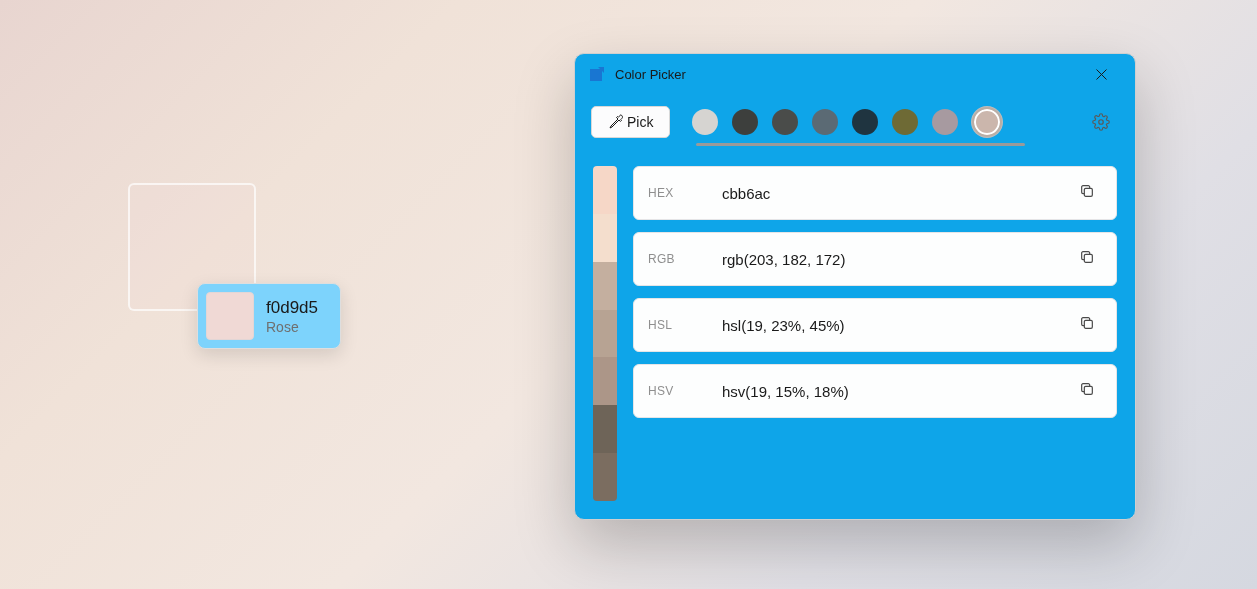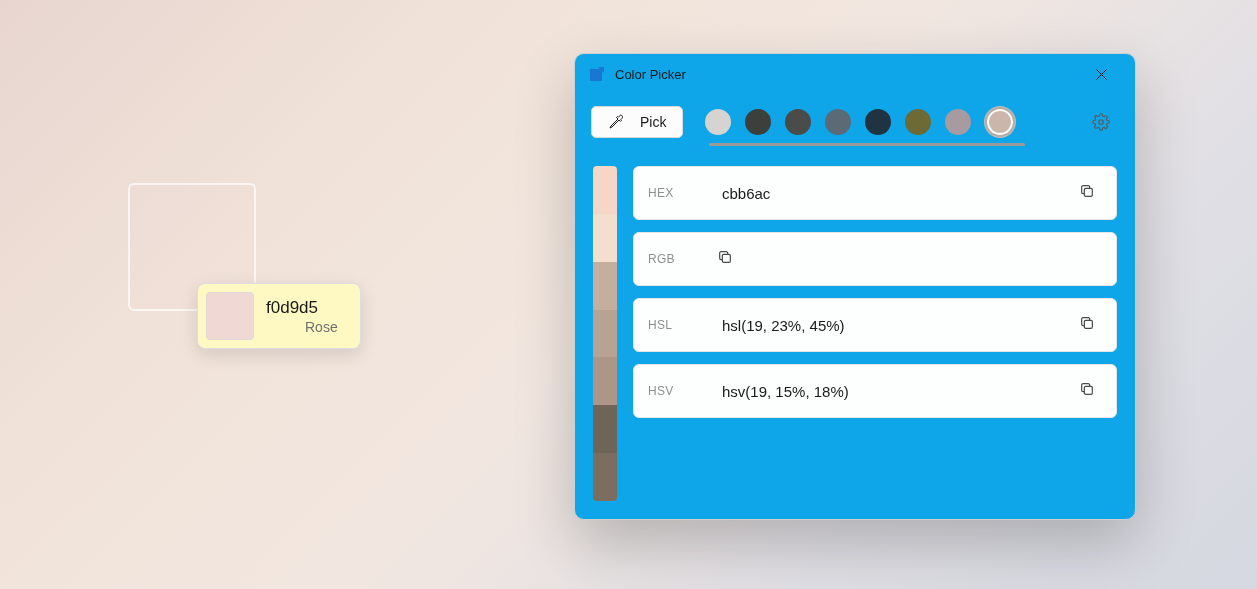--- a/index.html
+++ b/index.html
@@ -24,36 +24,36 @@
       background: rgba(240,217,213,0.15);
     }
 
     
     .pick-tooltip {
       position: absolute;
       left: 197px;
       top: 283px;
       display: flex;
       align-items: center;
-      background: #fef9c3;
+      background: #7dd3fc;
       border: 1px solid #dedede;
       border-radius: 8px;
       padding: 8px;
       box-shadow: 0 6px 18px rgba(0,0,0,0.12);
       gap: 12px;
     }
     .pick-swatch {
       width: 48px;
       height: 48px;
       border-radius: 4px;
       border: 1px solid #e2d6d6;
     }
     .pick-text { display: flex; flex-direction: column; padding-right: 14px;}
     .pick-hex { font-size: 17px; color: #1a1a1a; font-weight: 400; }
-    .pick-name { font-size: 14px; color: #6f6f6f; margin-top: 1px; margin-left: 39px;}
+    .pick-name { font-size: 14px; color: #6f6f6f; margin-top: 1px;}
 
     
     .window {
       position: absolute;
       left: 574px;
       top: 53px;
       width: 562px;
       height: 467px;
       background: #0ea5e9;
       border: 1px solid #cfcfcf;
@@ -83,21 +83,21 @@
       cursor: pointer;
     }
 
     .toolbar {
       display: flex;
       align-items: center;
       padding: 10px 16px 4px 16px;
       gap: 14px;
     }
     .pick-button {
-      display: flex; align-items: center; gap: 16px;
+      display: flex; align-items: center; gap: 3px;
       background: #fcfcfd;
       border: 1px solid #d8d8d8;
       border-radius: 5px;
       padding: 7px 16px;
       font-size: 14px;
       color: #1a1a1a;
       cursor: pointer;
     }
     .history-wrap {
       flex: 1;
@@ -249,20 +249,21 @@
           <span class="format-value">cbb6ac</span>
           <div class="copy-btn">
             <span><svg width="16" height="16" viewBox="0 0 24 24" fill="none" stroke="currentColor" stroke-width="1.8">
                 <rect x="8" y="8" width="12" height="12" rx="2"></rect>
                 <path d="M16 8V6a2 2 0 0 0-2-2H6a2 2 0 0 0-2 2v8a2 2 0 0 0 2 2h2"></path>
               </svg></span>
           </div>
         </div>
         <div class="format-row">
           <span class="format-label">RGB</span>
+          <span class="format-value">rgb(203, 182, 172)</span>
           <div class="copy-btn">
             <span><svg width="16" height="16" viewBox="0 0 24 24" fill="none" stroke="currentColor" stroke-width="1.8">
                 <rect x="8" y="8" width="12" height="12" rx="2"></rect>
                 <path d="M16 8V6a2 2 0 0 0-2-2H6a2 2 0 0 0-2 2v8a2 2 0 0 0 2 2h2"></path>
               </svg></span>
           </div>
         </div>
         <div class="format-row">
           <span class="format-label">HSL</span>
           <span class="format-value">hsl(19, 23%, 45%)</span>

